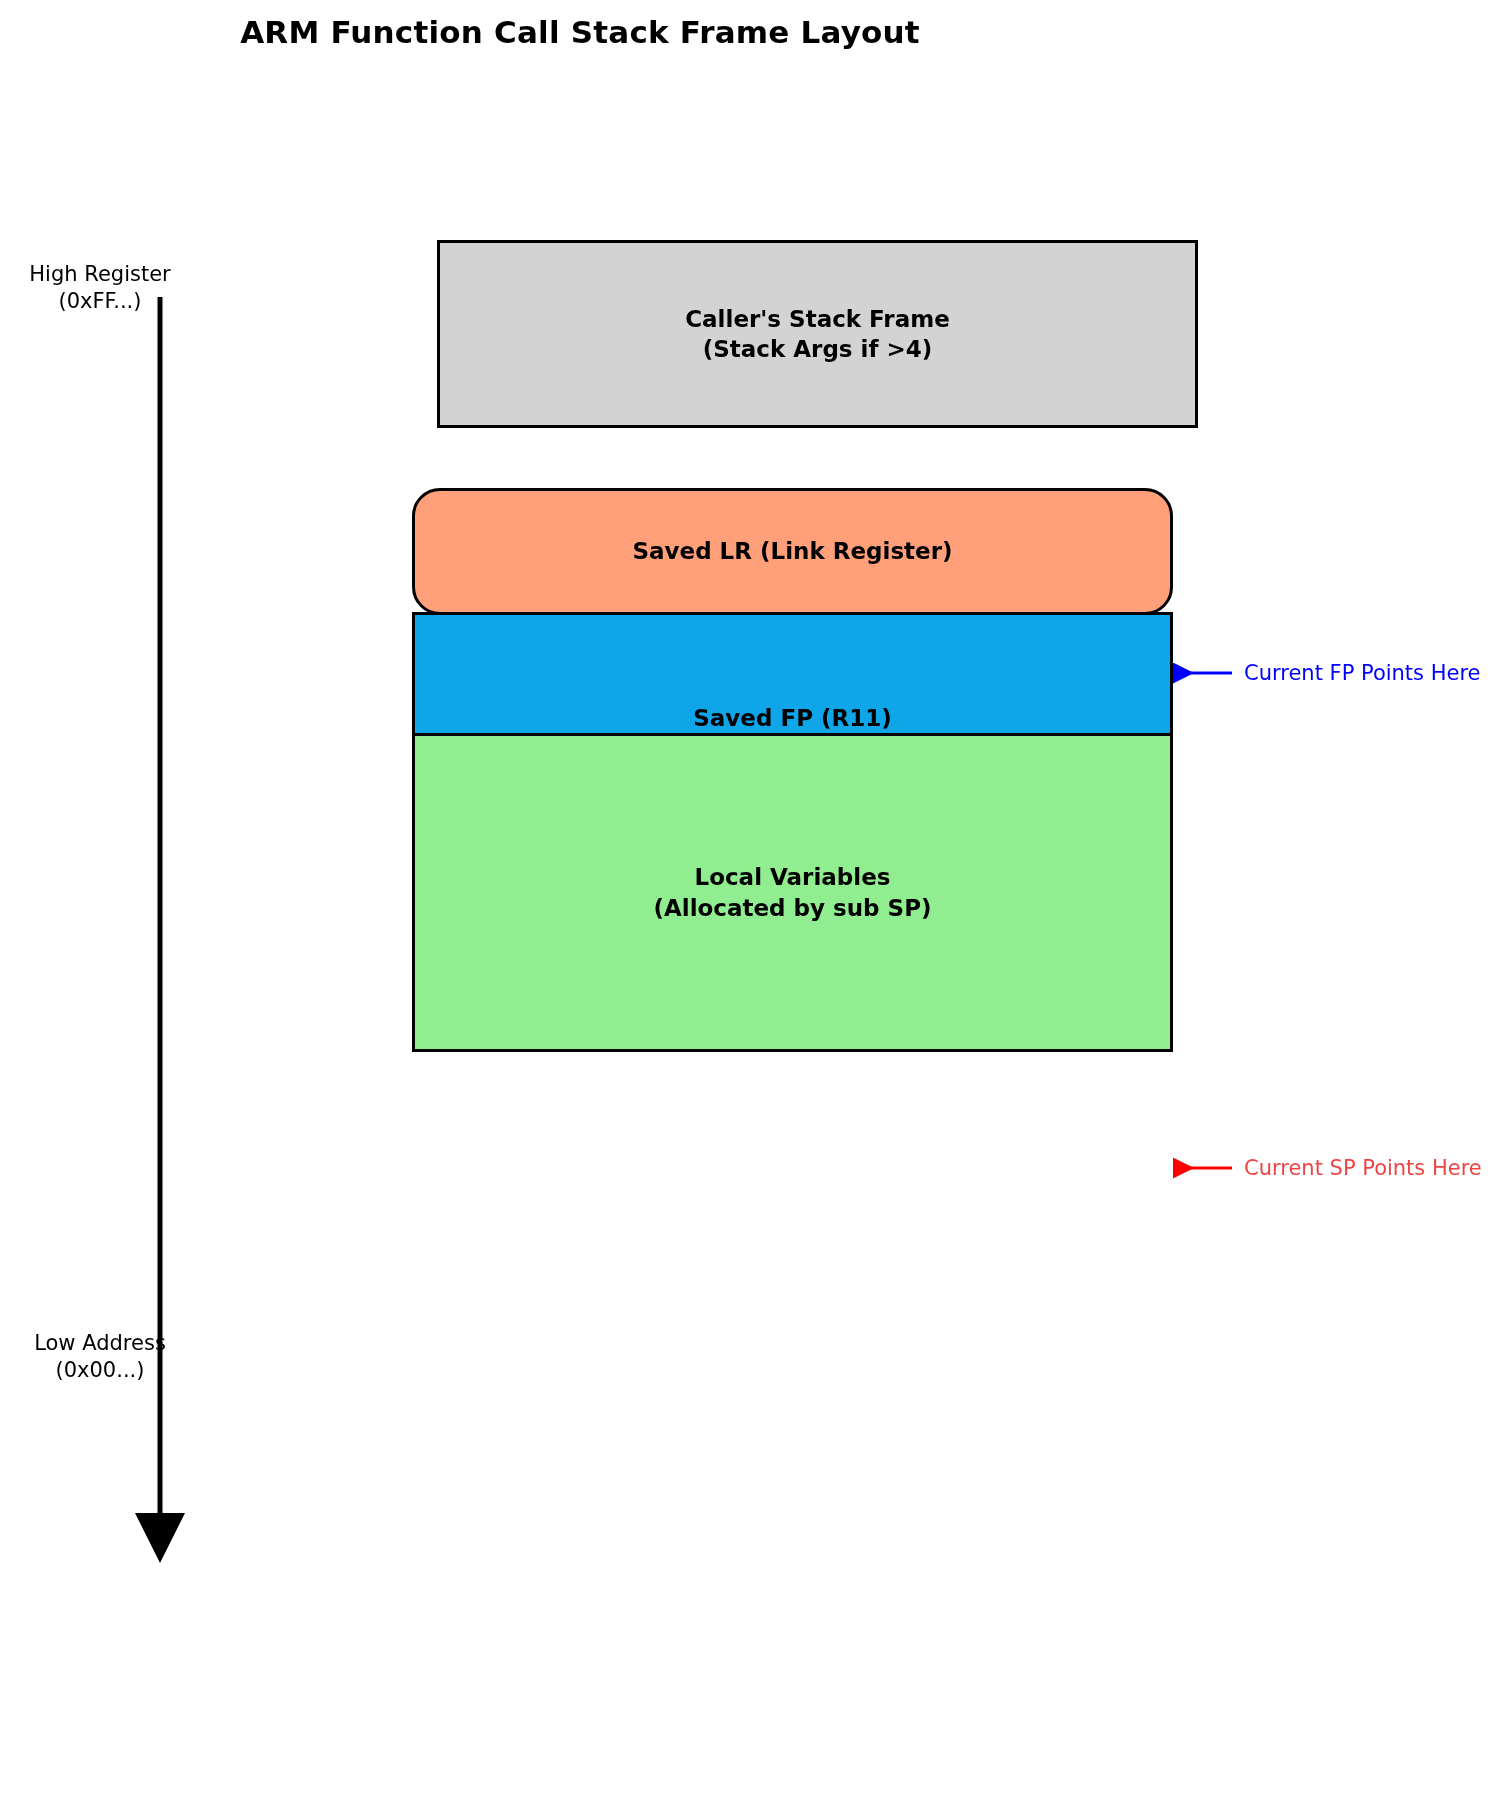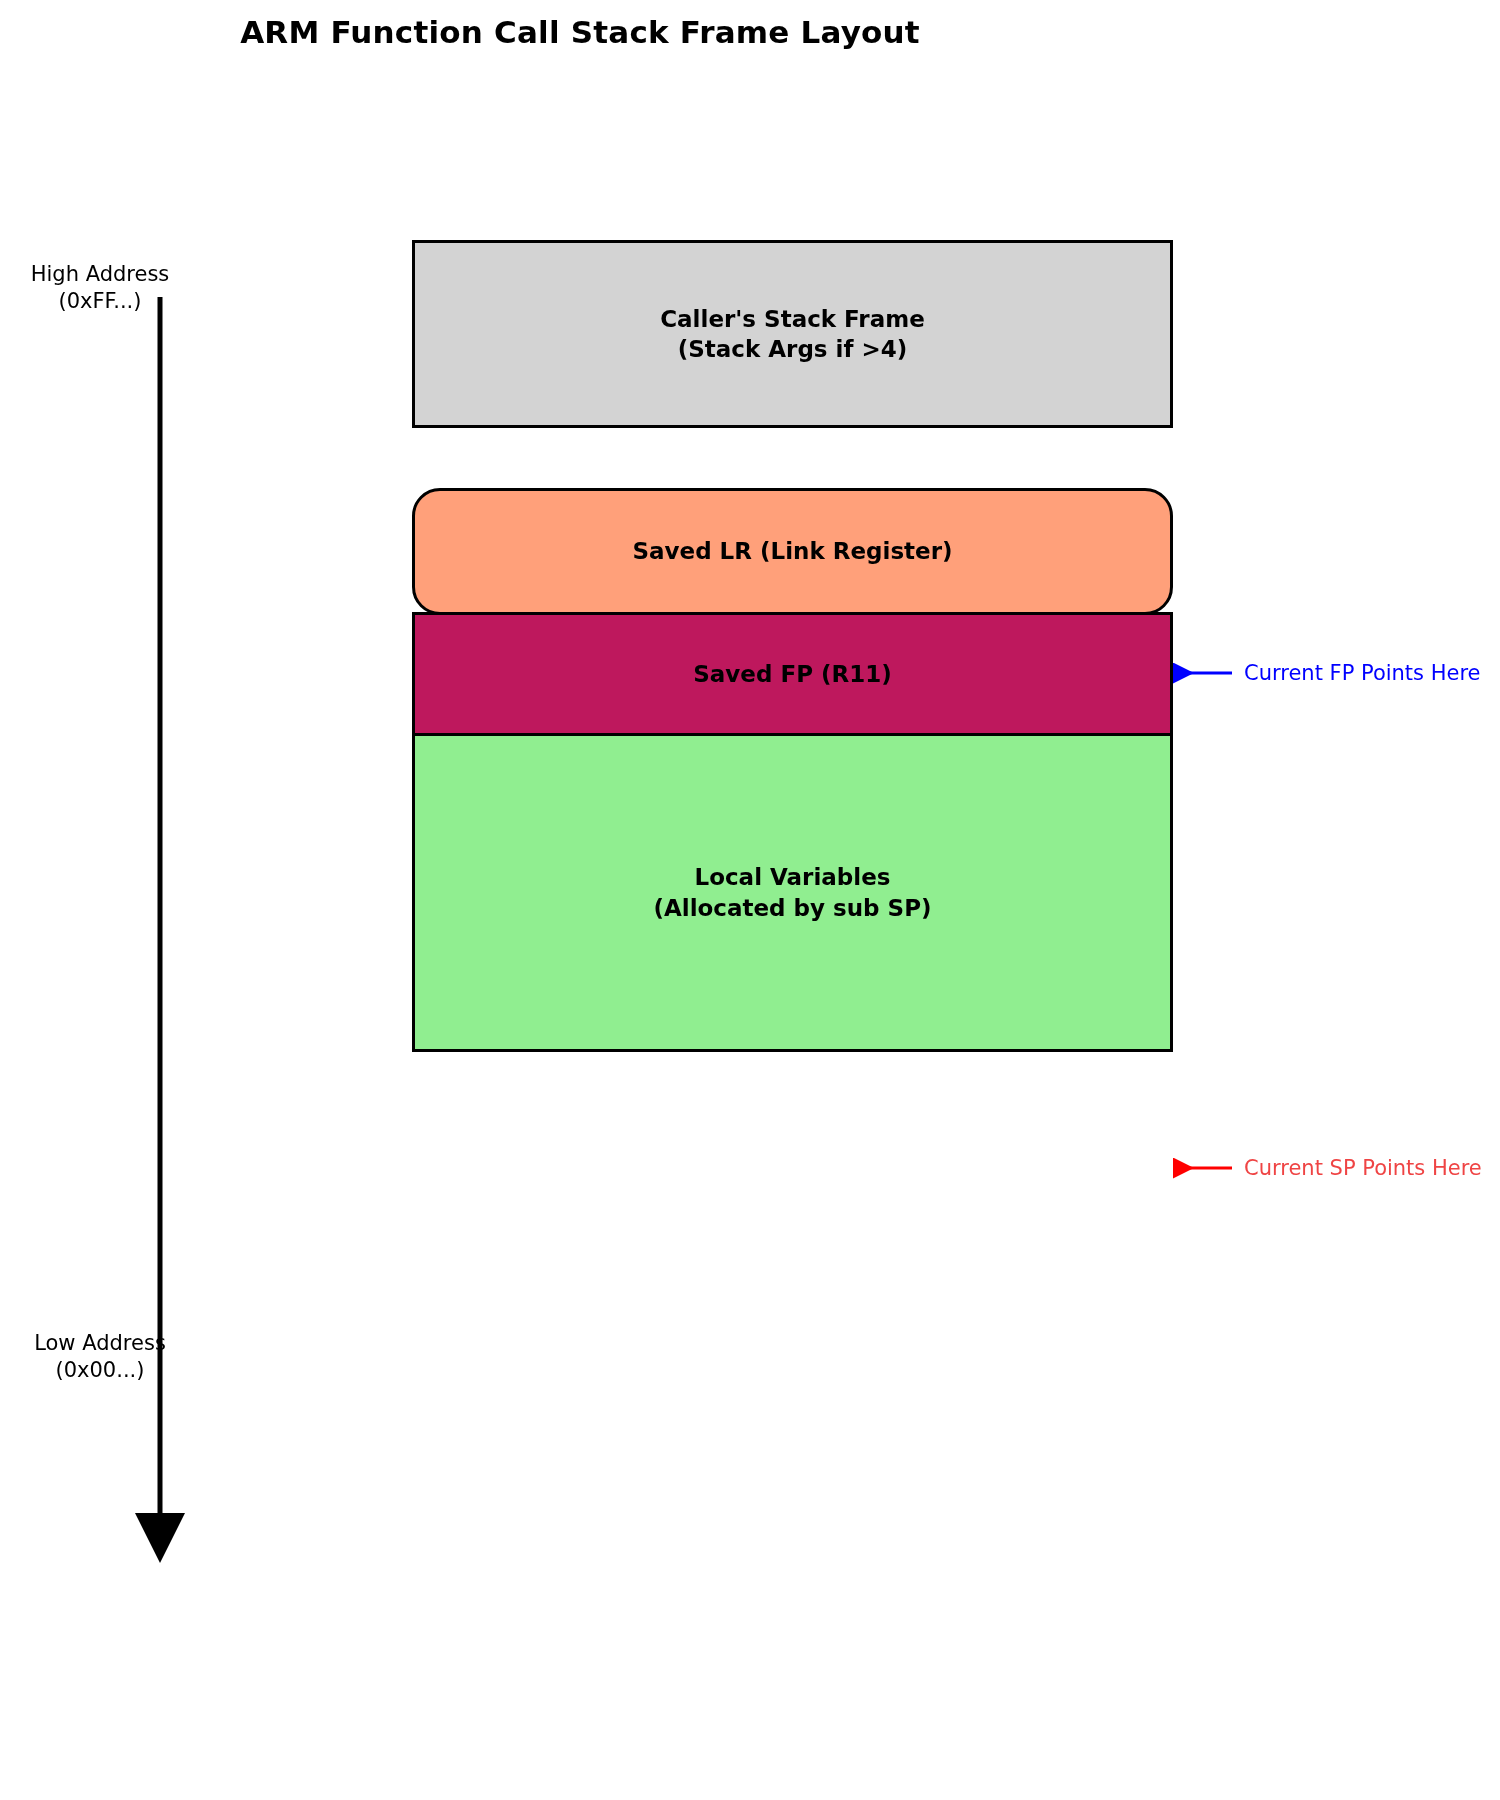--- a/index.html
+++ b/index.html
@@ -126,36 +126,36 @@
       <marker id="blueArrow" markerWidth="7" markerHeight="7" refX="6" refY="3.5" orient="auto" markerUnits="strokeWidth">
         <path d="M7,0 L0,3.5 L7,7 z" fill="#0000ff"></path>
       </marker>
       <marker id="redArrow" markerWidth="7" markerHeight="7" refX="6" refY="3.5" orient="auto" markerUnits="strokeWidth">
         <path d="M7,0 L0,3.5 L7,7 z" fill="#ff0000"></path>
       </marker>
     </defs>
     <line x1="160" y1="297" x2="160" y2="1518" stroke="#000000" stroke-width="5" marker-end="url(#bigArrow)"></line>
   </svg>
 
-  <div class="addr-label high">High Address
+  <div class="addr-label high">High Register
 (0xFF...)</div>
 
   <div class="addr-label low">Low Address
 (0x00...)</div>
 
-  <div class="stack-box box-caller" style="background-color: rgb(211, 211, 211);">
+  <div class="stack-box box-caller" style="background-color: rgb(211, 211, 211); margin-left: 25px;">
     <span class="box-label">Caller's Stack Frame
 (Stack Args if &gt;4)</span>
   </div>
 
   <div class="stack-box box-lr" style="background-color: rgb(255, 160, 122); border-radius: 28px;">
     <span class="box-label">Saved LR (Link Register)</span>
   </div>
 
-  <div class="stack-box box-fp" style="background-color: #be185d;">
+  <div class="stack-box box-fp" style="background-color: #0ea5e9; align-items: flex-end;">
     <span class="box-label">Saved FP (R11)</span>
   </div>
 
   <div class="stack-box box-locals" style="background-color: rgb(144, 238, 144);">
     <span class="box-label">Local Variables
 (Allocated by sub SP)</span>
   </div>
 
 
   <svg class="axis-arrow" width="1500" height="1800" viewBox="0 0 1500 1800">

